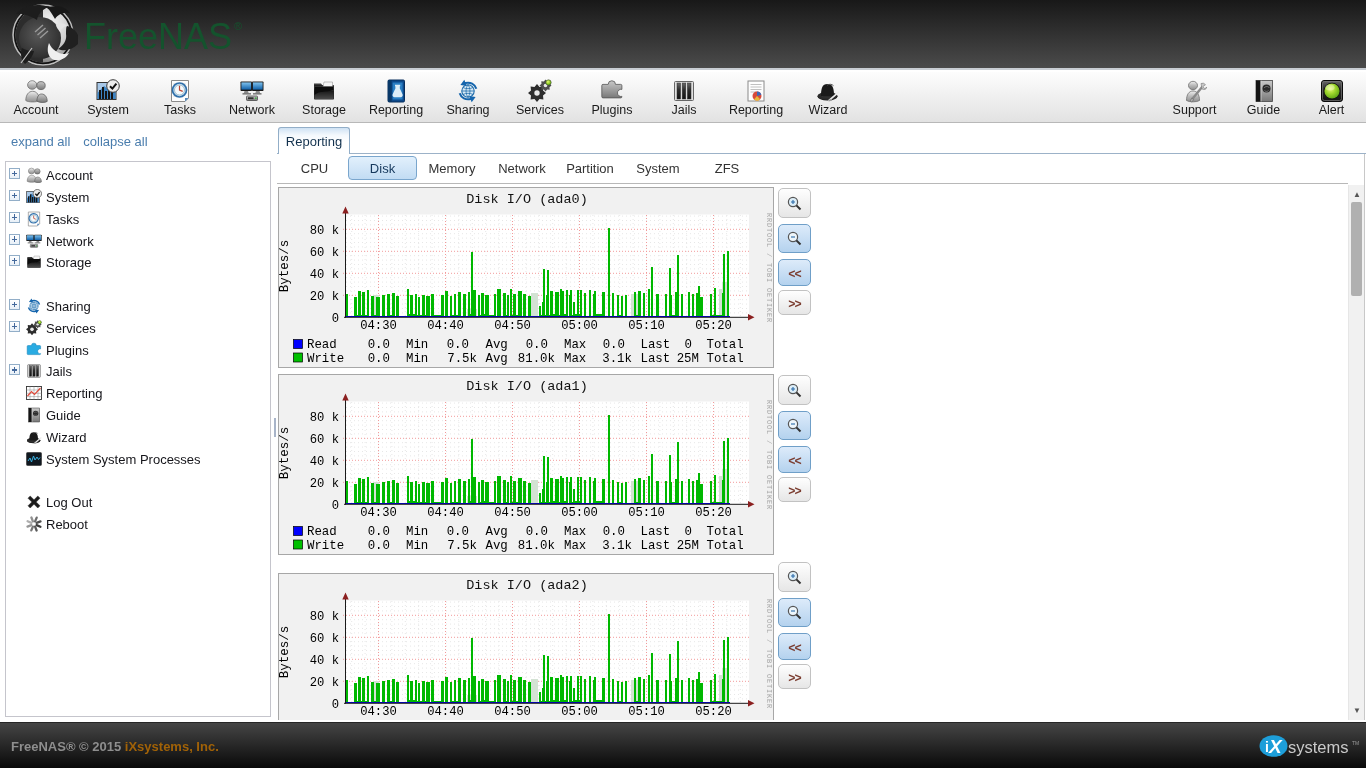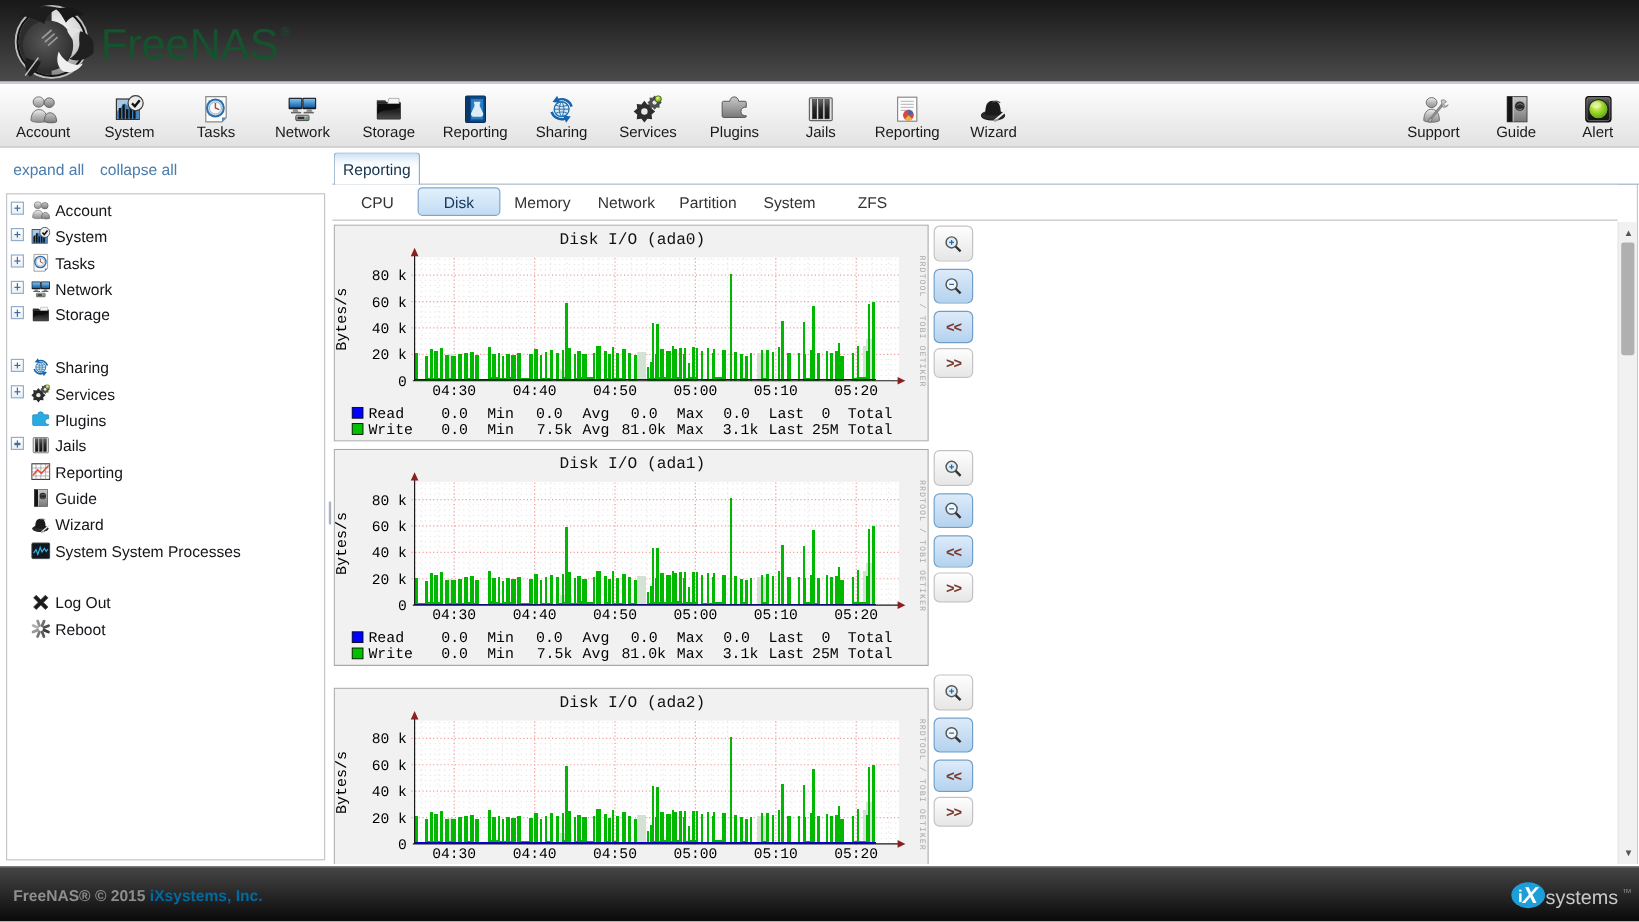--- a/index.html
+++ b/index.html
@@ -29,21 +29,21 @@
 .btnstack{position:absolute;left:778px;width:33px}
 .cbtn{position:absolute;left:0;width:33px;border-radius:5px;text-align:center}
 .cbtn.w{background:linear-gradient(#fefefe,#e6e6e6);border:1px solid #c2c2c2}
 .cbtn.b{background:linear-gradient(#ddebfa,#b4d2ee);border:1px solid #6f9fc8}
 .arr{font-size:12px;font-weight:bold;color:#7a3b2e;font-family:"Liberation Mono",monospace;letter-spacing:-1px}
 #scrollbar{left:1348px;top:185px;width:16px;height:535px;background:#f1f1f1;border-left:1px solid #e6e6e6}
 #scrollthumb{left:1350.5px;top:202px;width:11px;height:94px;background:#b0b0b0;border-radius:2px}
 .sarr{position:absolute;left:0;width:16px;text-align:center;color:#555;font-size:8px}
 #footer{left:0;top:722px;width:1366px;height:46px;background:linear-gradient(#454545,#090909);border-top:1px solid #262626}
 #ftext{left:11px;top:739px;font-size:13px;font-weight:bold;color:#8e8e8e}
-#ftext a{color:#0369a1;text-decoration:none;font-weight:bold}
+#ftext a{color:#a16207;text-decoration:none;font-weight:bold}
 #content{left:277px;top:184px;width:1071px;height:536px;overflow:hidden;background:#fff}
 </style></head><body>
 <svg width="0" height="0" style="position:absolute">
     <defs>
 <linearGradient id="gmet" x1="0" y1="0" x2="0" y2="1">
  <stop offset="0" stop-color="#efefef"></stop>
         <stop offset="0.5" stop-color="#b9b9b9"></stop>
         <stop offset="1" stop-color="#8f8f8f"></stop>
       </linearGradient>
 <linearGradient id="gmet2" x1="0" y1="0" x2="0" y2="1">

